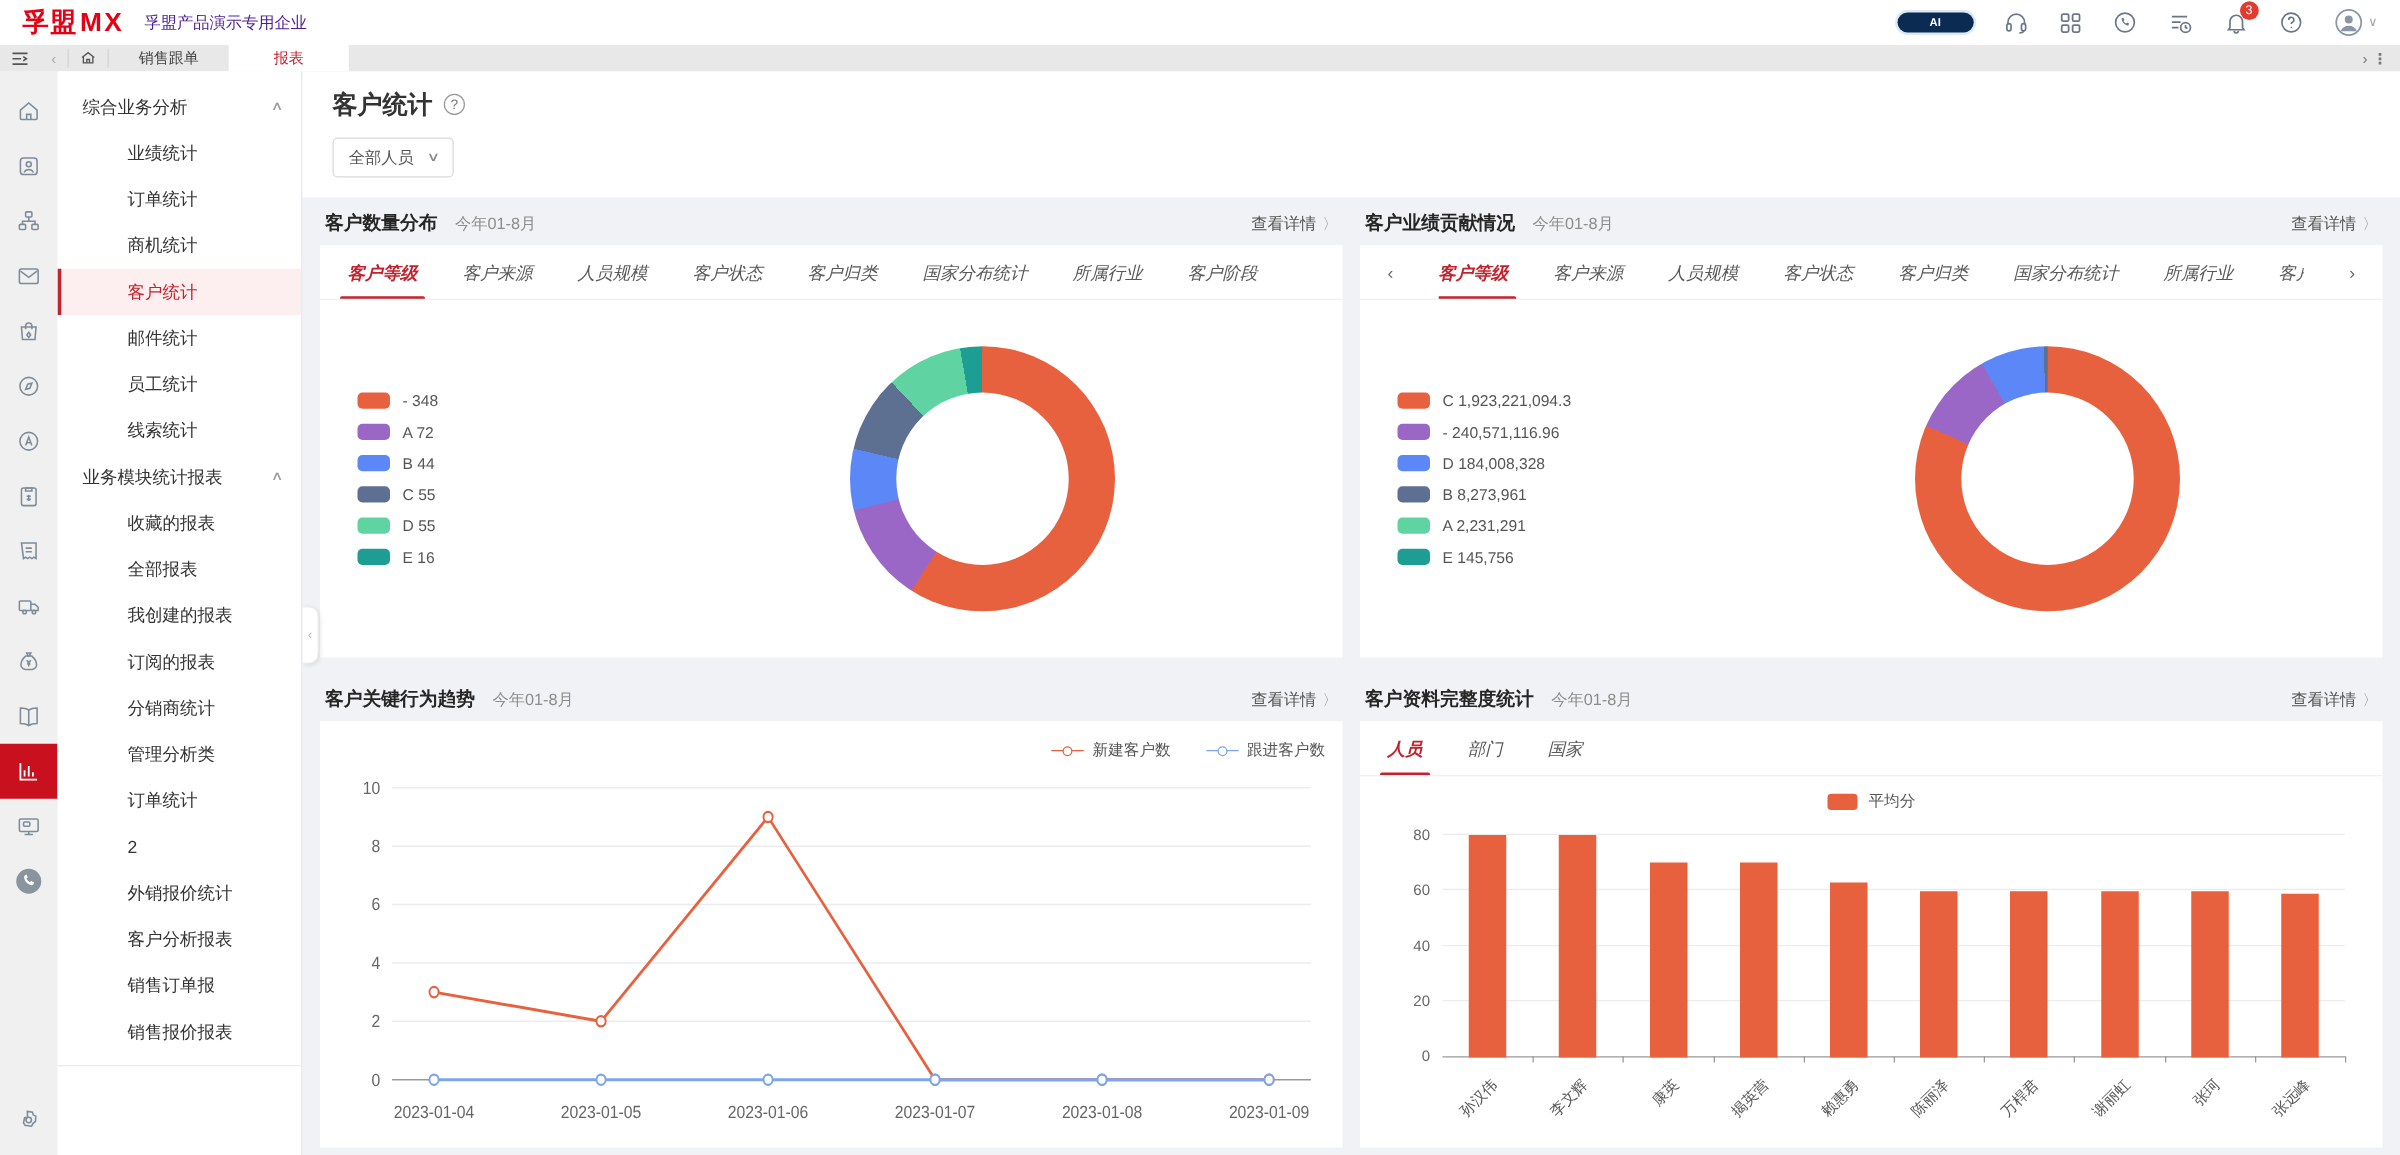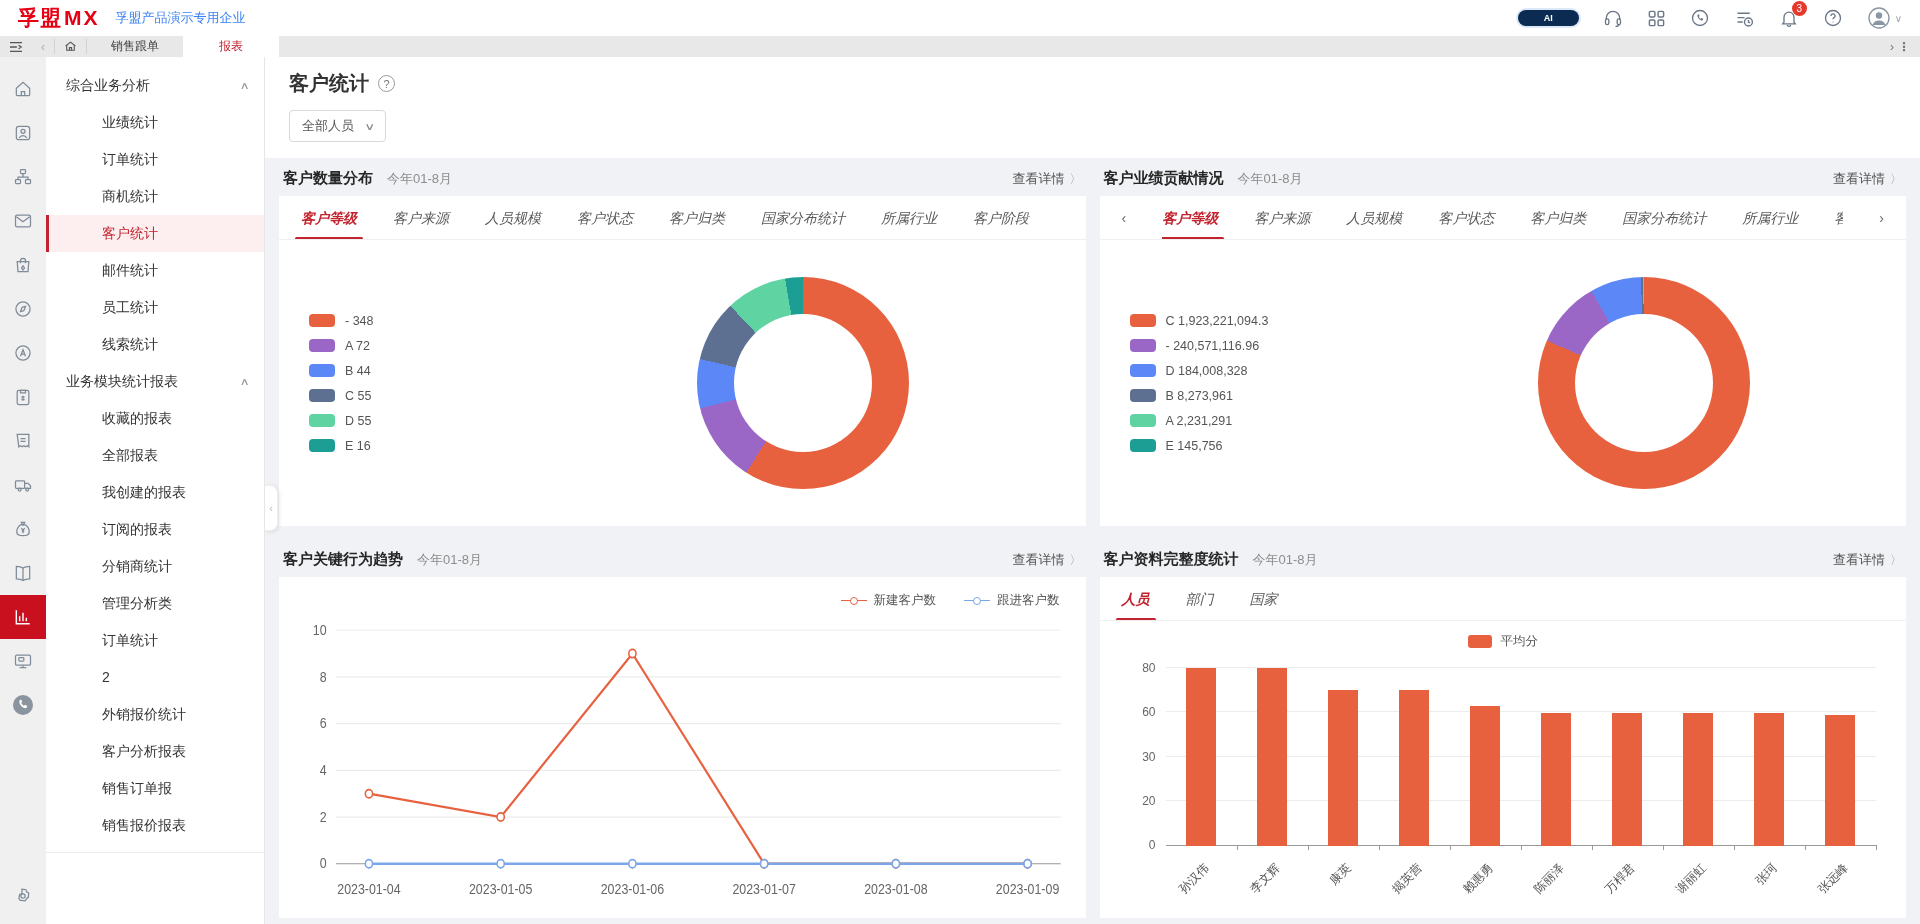--- a/index.html
+++ b/index.html
@@ -4,21 +4,21 @@
 <style>
   * { box-sizing: border-box; margin:0; padding:0; }
   html,body { width:1920px; height:924px; overflow:hidden; }
   body { font-family:"Liberation Sans","DejaVu Sans",sans-serif; background:#f0f2f5; color:#333; }
 
   
   .topbar { height:36px; background:#fff; display:flex; align-items:center; padding:0 18px; }
   .logo { display:flex; align-items:baseline; cursor:pointer; }
   .logo b { color:#e60014; font-size:21px; letter-spacing:1px; }
   .logo i { color:#e60014; font-size:21px; font-style:normal; font-weight:bold; margin-left:2px; letter-spacing:2px; }
-  .company { margin-left:16px; font-size:13px; color:#3b82f6; }
+  .company { margin-left:16px; font-size:13px; color:#4c1d95; }
   .top-icons { margin-left:auto; display:flex; align-items:center; gap:24px; }
   .ti { display:flex; align-items:center; justify-content:center; cursor:pointer; position:relative; color:#6b7786; }
   .ti svg { display:block; }
   .ai-pill { background:#0c2b52; color:#fff; font-size:9px; font-weight:bold; border-radius:9px; padding:3px 26px; box-shadow:0 0 0 2px #dce9f7; }
   .badge { position:absolute; top:-7px; right:-8px; background:#e6392e; color:#fff; font-size:10px; min-width:15px; height:15px; border-radius:8px; display:flex; align-items:center; justify-content:center; padding:0 3px; }
   .caret-down { font-size:10px; color:#9aa3ad; margin-left:4px; }
 
   
   .tabbar { height:21px; background:#e8e8e8; display:flex; align-items:stretch; font-size:12px; color:#555; }
   .tb-ctrl { display:flex; align-items:center; padding:0 9px; color:#666; cursor:pointer; }
@@ -28,21 +28,21 @@
   .tb-right { margin-left:auto; display:flex; align-items:center; gap:4px; padding-right:10px; color:#777; }
 
   
   .layout { display:flex; height:867px; }
   .rail { width:46px; background:#f0f0f0; display:flex; flex-direction:column; align-items:center; padding-top:10px; flex-shrink:0; }
   .rail-item { width:46px; height:44px; display:flex; align-items:center; justify-content:center; cursor:pointer; }
   .rail-item.active { background:#c8101e; }
   .rail-spacer { flex:1; }
   .rail svg { display:block; }
 
-  .menu { width:219px; background:#fff; border-right:1px solid #e6e6e6; padding-top:10px; font-size:14px; overflow:hidden; flex-shrink:0; }
+  .menu { width:196px; background:#fff; border-right:1px solid #e6e6e6; padding-top:10px; font-size:14px; overflow:hidden; flex-shrink:0; }
   .menu-section { height:37px; display:flex; align-items:center; padding:0 16px 0 20px; color:#333; cursor:pointer; }
   .sec-caret { margin-left:auto; color:#999; font-size:10px; transform:scaleX(1.4); }
   .menu-item { height:37px; line-height:37px; padding-left:56px; color:#333; cursor:pointer; position:relative; }
   .menu-item.active { color:#c2232e; background:#fdeef0; }
   .menu-item.active::before { content:""; position:absolute; left:0; top:0; bottom:0; width:3px; background:#c2232e; }
   .menu-divider { border-top:1px solid #ececec; margin-top:8px; }
 
   
   .main { flex:1; display:flex; flex-direction:column; background:#f0f2f5; position:relative; overflow:hidden; }
   .collapse-handle { position:absolute; left:0; top:428px; width:13px; height:46px; background:#fff; border:1px solid #eee; border-left:none; border-radius:0 8px 8px 0; box-shadow:1px 1px 4px rgba(0,0,0,.10); display:flex; align-items:center; justify-content:center; color:#bbb; font-size:11px; cursor:pointer; z-index:5; }
@@ -72,21 +72,21 @@
   .chart-row { flex:1; display:flex; align-items:center; min-height:0; }
   .legend-col { width:212px; margin-left:30px; display:flex; flex-direction:column; gap:11px; flex-shrink:0; }
   .legend-col.wide { width:252px; }
   .lg-item { display:flex; align-items:center; gap:10px; font-size:12.5px; color:#555; cursor:pointer; }
   .lg-swatch { width:26px; height:13px; border-radius:4px; flex-shrink:0; }
   .donut-wrap { flex:1; display:flex; justify-content:center; align-items:center; }
   .donut { width:212px; height:212px; border-radius:50%; position:relative; }
   .donut::after { content:""; position:absolute; inset:37px; background:#fff; border-radius:50%; }
 
   
-  .line-legend { display:flex; justify-content:flex-end; gap:28px; padding:15px 26px 0; font-size:12.5px; color:#555; flex-shrink:0; }
+  .line-legend { display:flex; justify-content:flex-end; gap:28px; padding:15px 14px 0; font-size:12.5px; color:#555; flex-shrink:0; }
   .ll-item { display:flex; align-items:center; gap:7px; cursor:pointer; }
   .ll-marker { width:26px; height:0; border-top:1.5px solid; position:relative; }
   .ll-marker i { position:absolute; left:50%; top:50%; transform:translate(-50%,-50%); width:8px; height:8px; border-radius:50%; border:1.5px solid; background:#fff; display:block; }
   #line-chart { flex:1; width:100%; min-height:0; }
 
   
   .bar-legend { display:flex; justify-content:center; align-items:center; gap:9px; padding:12px 28px 0; font-size:12.5px; color:#555; flex-shrink:0; }
   .bar-legend .lg-swatch { width:24px; height:13px; border-radius:3px; }
   .bar-area { flex:1; position:relative; margin:14px 30px 0 66px; min-height:0; }
   #bar-plot { position:absolute; left:0; right:0; top:4px; bottom:72px; border-bottom:1px solid #999; }
@@ -539,21 +539,21 @@
         <div class="bar-legend">
           <span class="lg-swatch" style="background: rgb(232, 97, 63);"></span>
           <span>平均分</span>
         </div>
         <div class="bar-area">
           <div id="bar-plot">
               <div class="ytick" style="bottom: 0%;">0</div>
               <div class="gridline" style="bottom: 25%;"></div>
               <div class="ytick" style="bottom: 25%;">20</div>
               <div class="gridline" style="bottom: 50%;"></div>
-              <div class="ytick" style="bottom: 50%;">30</div>
+              <div class="ytick" style="bottom: 50%;">40</div>
               <div class="gridline" style="bottom: 75%;"></div>
               <div class="ytick" style="bottom: 75%;">60</div>
               <div class="gridline" style="bottom: 100%;"></div>
               <div class="ytick" style="bottom: 100%;">80</div>
               <div class="xtick-line" style="left: 10%;"></div>
               <div class="xtick-line" style="left: 20%;"></div>
               <div class="xtick-line" style="left: 30%;"></div>
               <div class="xtick-line" style="left: 40%;"></div>
               <div class="xtick-line" style="left: 50%;"></div>
               <div class="xtick-line" style="left: 60%;"></div>

